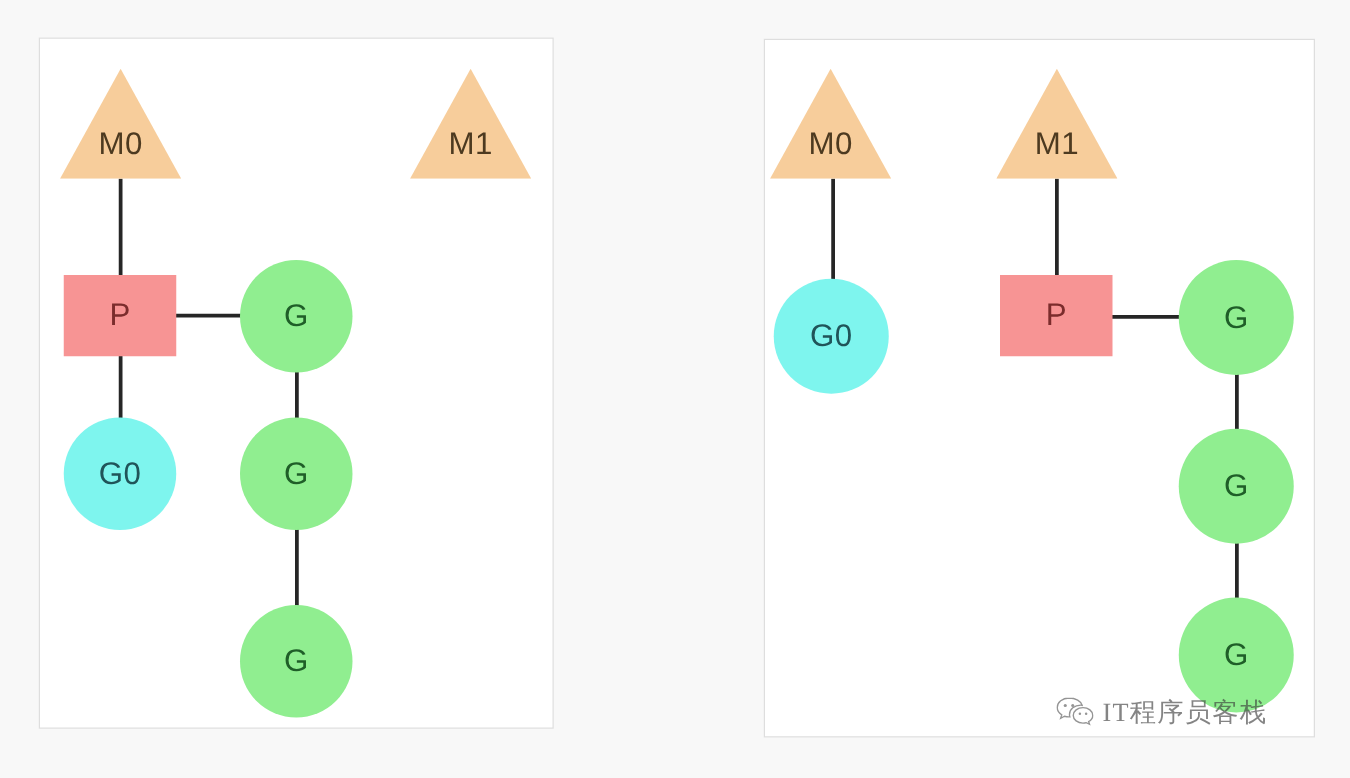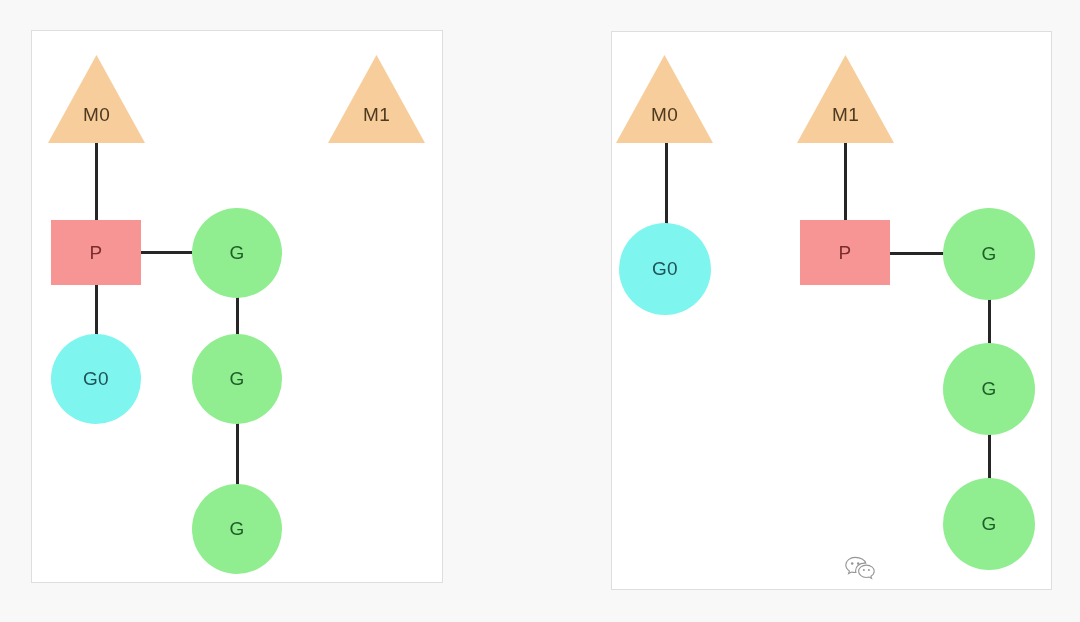--- a/index.html
+++ b/index.html
@@ -28,21 +28,21 @@
   }
   #panel-left  { left: 31px;  top: 30px; width: 412px; height: 553px; }
   #panel-right { left: 611px; top: 31px; width: 441px; height: 559px; }
 
   .node {
     position: absolute;
     box-sizing: border-box;
     display: flex;
     align-items: center;
     justify-content: center;
-    font-size: 19px;
+    font-size: 25px;
     letter-spacing: 0.3px;
     z-index: 3;
   }
 
   
   .tri {
     background: none;
     border: none;
   }
   .tri .tri-shape {
@@ -178,15 +178,16 @@
 
   <div id="watermark" style="left: 845px; top: 556px;">
     <svg class="wm-logo" width="30" height="26" viewBox="0 0 30 26">
       <path d="M10.2 1.4C5.0 1.4 0.8 4.8 0.8 9.0c0 2.4 1.4 4.5 3.6 5.9l-0.9 2.7 3.1-1.6c1.1 0.3 2.2 0.5 3.4 0.5 0.3 0 0.6 0 0.9 0-0.2-0.6-0.3-1.3-0.3-2 0-4.1 4.0-7.4 9.0-7.4 0.4 0 0.7 0 1.1 0.1C19.9 4.0 15.5 1.4 10.2 1.4z" fill="none" stroke="#555" stroke-width="1.1"></path>
       <circle cx="7.2" cy="7.4" r="1.25" fill="#555"></circle>
       <circle cx="13.2" cy="7.4" r="1.25" fill="#555"></circle>
       <path d="M29.2 15.3c0-3.4-3.5-6.2-7.8-6.2-4.3 0-7.8 2.8-7.8 6.2 0 3.4 3.5 6.2 7.8 6.2 0.9 0 1.8-0.1 2.6-0.4l2.6 1.3-0.7-2.2C27.9 19.1 29.2 17.3 29.2 15.3z" fill="none" stroke="#555" stroke-width="1.1"></path>
       <circle cx="18.9" cy="13.9" r="1.0" fill="#555"></circle>
       <circle cx="23.9" cy="13.9" r="1.0" fill="#555"></circle>
     </svg>
+    <span class="wm-text">IT程序员客栈</span>
   </div>
 
 </div>
 
 </body></html>

